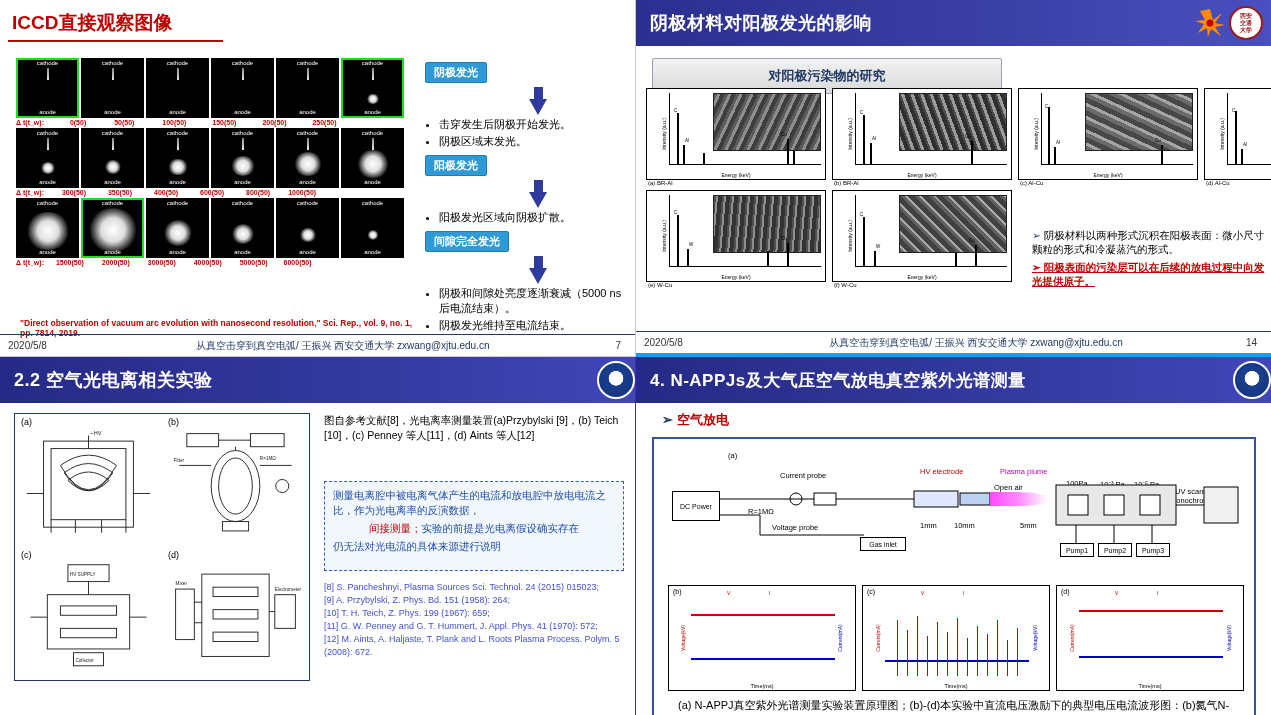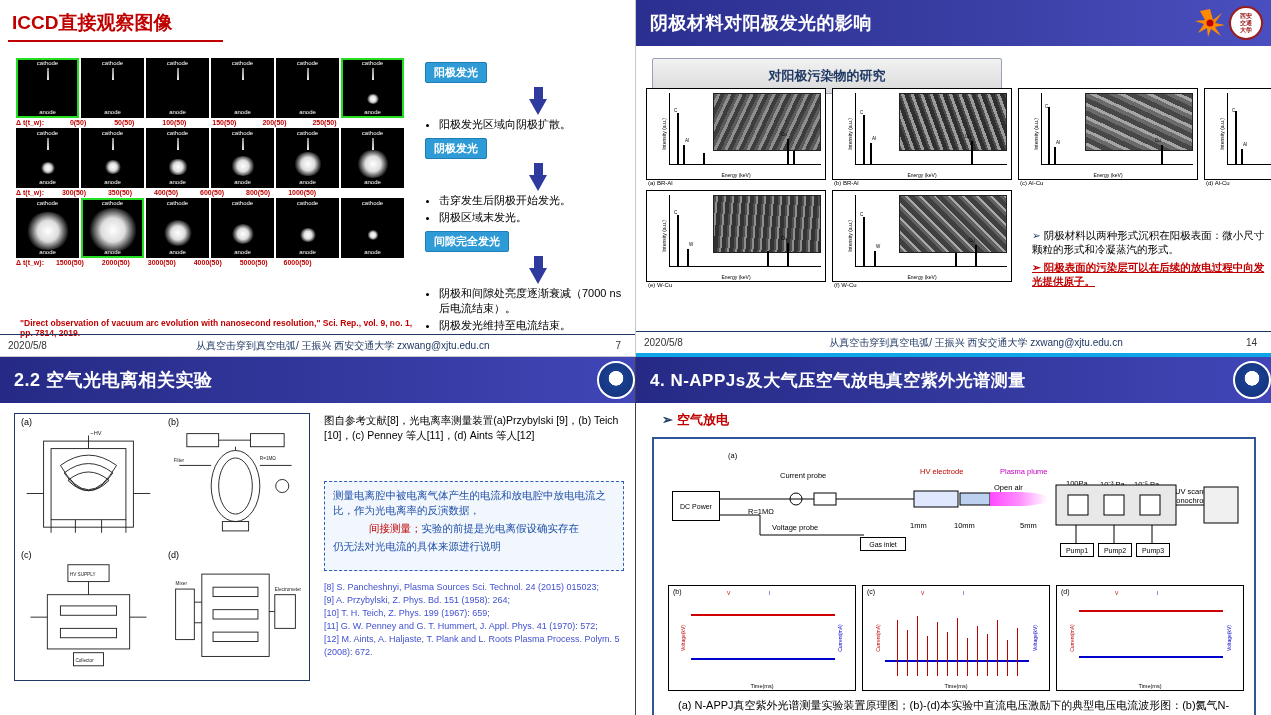--- a/index.html
+++ b/index.html
@@ -391,48 +391,48 @@
         <span>5000(50)</span>
         <span style="display:inline-block;width:12px"></span>
         <span>6000(50)</span>
       </div>
     </div>
 
     <div class="iccd-cite">"Direct observation of vacuum arc evolution with nanosecond resolution," Sci. Rep., vol. 9, no. 1, pp. 7814, 2019.</div>
 
     <div class="tl-right">
       <div class="tl-block">
+        <span class="cap-blue">阴极发光</span>
+        <div style="margin:4px 0 2px 26px">
+          <div class="arrow-stem"></div>
+            <div class="arrow-down"></div>
+        </div>
+        <ul class="bul">
+          <li>击穿发生后阴极开始发光。</li>
+          <li>阴极区域末发光。</li>
+        </ul>
+      </div>
+      <div class="tl-block">
         <span class="cap-blue">阳极发光</span>
         <div style="margin:4px 0 2px 26px">
           <div class="arrow-stem"></div>
             <div class="arrow-down"></div>
         </div>
         <ul class="bul">
           <li>阳极发光区域向阴极扩散。</li>
-        </ul>
-      </div>
-      <div class="tl-block">
-        <span class="cap-blue">阴极发光</span>
-        <div style="margin:4px 0 2px 26px">
-          <div class="arrow-stem"></div>
-            <div class="arrow-down"></div>
-        </div>
-        <ul class="bul">
-          <li>击穿发生后阴极开始发光。</li>
-          <li>阴极区域末发光。</li>
         </ul>
       </div>
       <div class="tl-block">
         <span class="cap-blue">间隙完全发光</span>
         <div style="margin:4px 0 2px 26px">
           <div class="arrow-stem"></div>
             <div class="arrow-down"></div>
         </div>
         <ul class="bul">
-          <li>阴极和间隙处亮度逐渐衰减（7000 ns后电流结束）。</li>
+          <li>阴极和间隙处亮度逐渐衰减（5000 ns后电流结束）。</li>
           <li>阴极发光维持至电流结束。</li>
         </ul>
       </div>
     </div>
 
     <div class="footer">
       <div class="date">2020/5/8</div>
       <div class="center">从真空击穿到真空电弧/ 王振兴 西安交通大学 zxwang@xjtu.edu.cn</div>
       <div class="page">7</div>
     </div>
@@ -714,21 +714,21 @@
           <div class="tag" style="left:64px; top:0px;">(a)</div>
 
           <div class="box" style="left:8px; top:40px; width:48px; height:30px;">DC Power</div>
           <div class="tag" style="left:116px; top:20px;">Current probe</div>
           <div class="tag" style="left:256px; top:16px; color:#c00000;">HV electrode</div>
           <div class="tag" style="left:336px; top:16px; color:#c000c0;">Plasma plume</div>
           <div class="tag" style="left:330px; top:32px;">Open air</div>
           <div class="tag" style="left:108px; top:72px;">Voltage probe</div>
           <div class="box" style="left:196px; top:86px; width:46px; height:14px;">Gas inlet</div>
           <div class="tag" style="left:84px; top:56px;">R=1MΩ</div>
-          <div class="tag" style="left:246px; top:70px;">1mm</div>
+          <div class="tag" style="left:256px; top:70px;">1mm</div>
           <div class="tag" style="left:290px; top:70px;">10mm</div>
           <div class="tag" style="left:356px; top:70px;">5mm</div>
 
           <div class="tag" style="left:402px; top:28px;">100Pa</div>
           <div class="tag" style="left:436px; top:28px;">10⁻³ Pa</div>
           <div class="tag" style="left:470px; top:28px;">10⁻⁵ Pa</div>
           <div class="tag" style="left:506px; top:36px; width:64px; line-height:9px;">VUV scanning monochromator</div>
 
           <div class="box" style="left:396px; top:92px; width:34px; height:14px;">Pump1</div>
           <div class="box" style="left:434px; top:92px; width:34px; height:14px;">Pump2</div>

